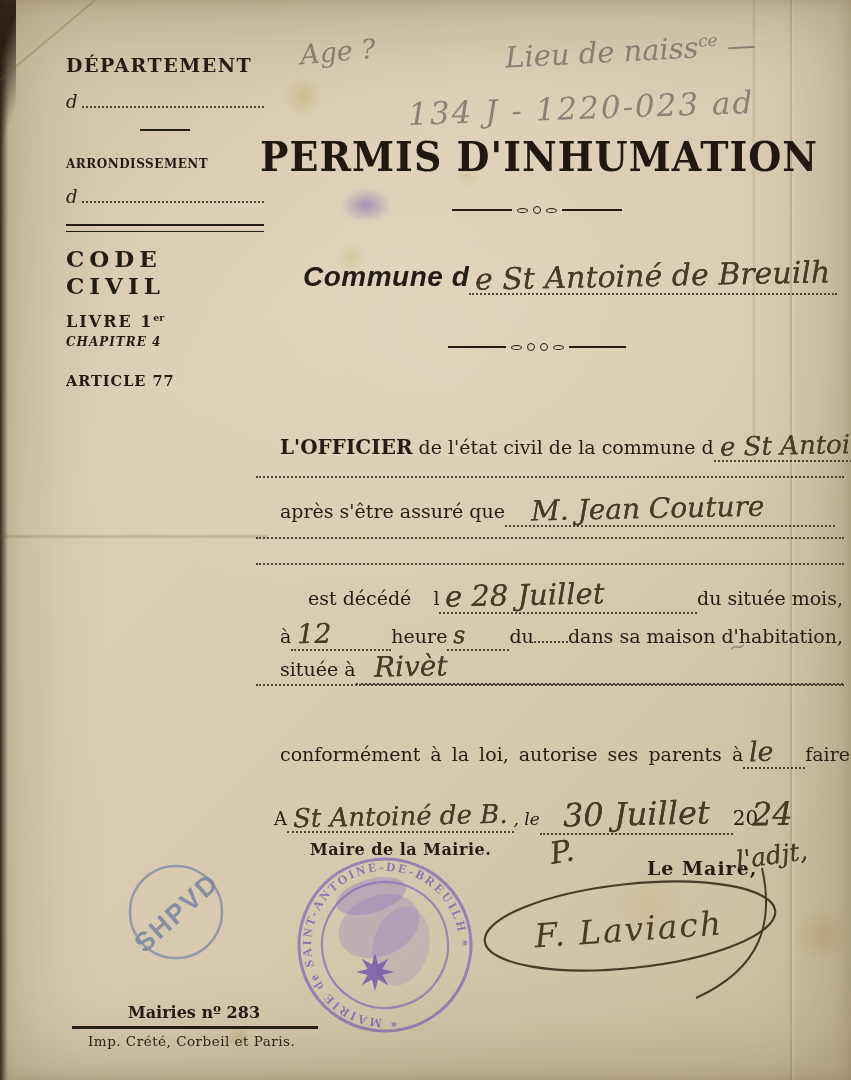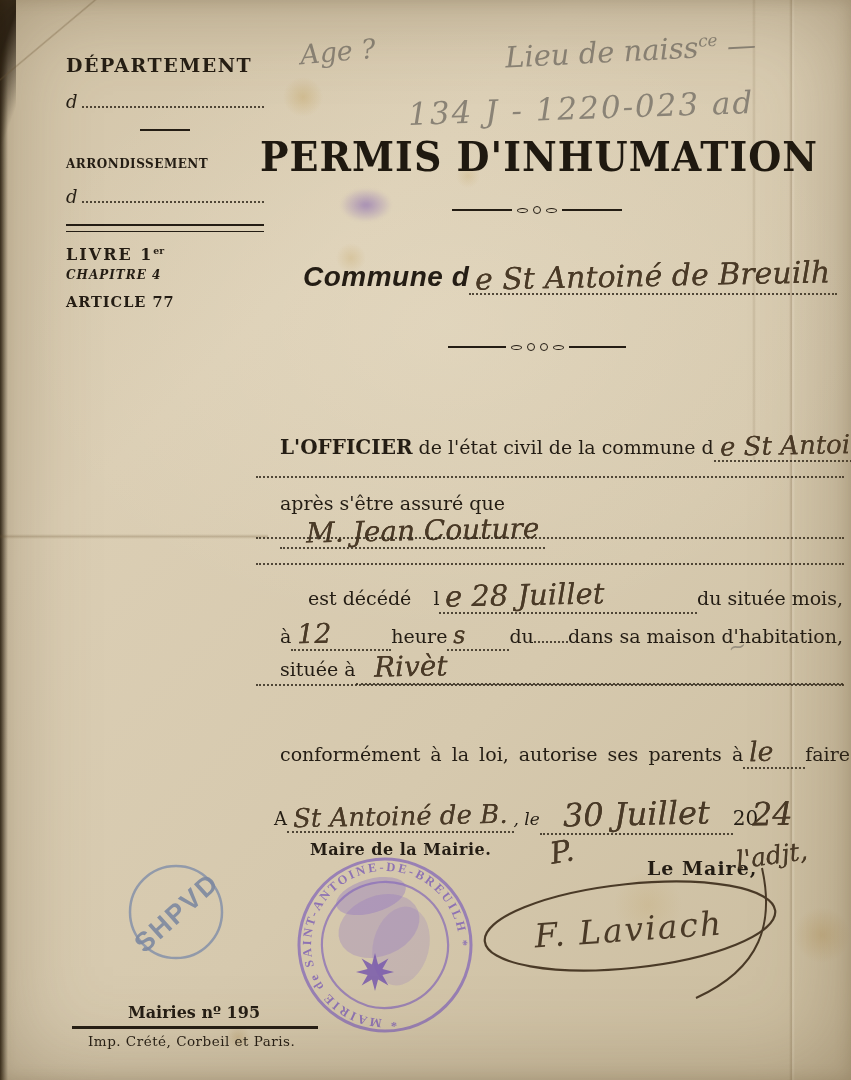--- a/index.html
+++ b/index.html
@@ -38,21 +38,21 @@
   .leftcol{position:absolute;left:66px;top:54px;width:198px;}
   .lc-dep{font-weight:bold;font-size:19px;letter-spacing:1.5px;}
   .lc-dline{display:flex;align-items:baseline;margin-top:15px;}
   .lc-dline .d{font-style:italic;font-size:18px;margin-right:4px;}
   .lc-shortrule{width:50px;height:0;border-top:2.5px solid #241d14;margin:17px auto 0;}
   .lc-arr{margin-top:26px;font-weight:bold;font-size:12px;letter-spacing:.5px;}
   .lc-dblrule{margin-top:17px;height:5px;border-top:2.5px solid #241d14;border-bottom:1.2px solid #241d14;}
   .lc-code{margin-top:13px;font-size:23px;letter-spacing:5px;font-weight:600;}
   .lc-livre{margin-top:13px;font-weight:bold;font-size:16px;letter-spacing:2px;}
   .lc-chap{margin-top:4px;font-weight:bold;font-style:italic;font-size:12px;letter-spacing:1px;}
-  .lc-art{margin-top:11px;font-weight:bold;font-size:14.5px;letter-spacing:1px;}
+  .lc-art{margin-top:23px;font-weight:bold;font-size:14.5px;letter-spacing:1px;}
 
   
   .pencil{position:absolute;font-family:"DejaVu Serif",serif;font-style:italic;color:#8a8376;}
   .p-age{left:300px;top:36px;font-size:27px;transform:rotate(-5deg);}
   .p-lieu{left:505px;top:34px;font-size:29px;transform:rotate(-3deg);}
   .p-ref{left:408px;top:90px;font-size:31px;letter-spacing:2px;transform:rotate(-2deg);}
   .p-scribble{left:728px;top:634px;font-size:22px;transform:rotate(-14deg);opacity:.8;}
 
   .title{position:absolute;left:258px;top:134px;width:562px;text-align:center;
     font-size:38px;font-weight:bold;letter-spacing:1px;color:#1f1910;transform:scaleY(1.1);}
@@ -77,21 +77,21 @@
   .grow{flex:1;}
   .dotline{position:absolute;left:256px;right:7px;height:0;border-bottom:2px dotted rgba(45,36,24,.8);}
 
   .commune-row{left:303px;top:258px;right:88px;}
   .commune-printed{font-family:"Liberation Sans",sans-serif;font-weight:bold;font-style:italic;
     font-size:28px;letter-spacing:.5px;}
   .ink-26{font-size:26px;} .ink-27{font-size:27px;} .ink-28{font-size:28px;}
   .ink-29{font-size:29px;} .ink-30{font-size:30px;} .ink-32{font-size:32px;}
 
   .r-officier{top:430px;left:280px;right:8px;}
-  .r-assure{top:492px;left:280px;right:16px;flex-direction:column;}
+  .r-assure{top:492px;left:280px;right:16px;}
   .r-decede{top:578px;left:280px;right:8px;margin-left:28px;}
   .r-heure{top:618px;left:280px;right:8px;}
   .r-situee{top:650px;left:280px;right:8px;}
   .r-inscription{top:700px;left:280px;right:8px;word-spacing:4px;}
   .r-conforme{top:736px;left:280px;word-spacing:4px;}
   .r-vingt{top:770px;left:280px;}
   .r-date{top:795px;left:274px;right:58px;}
   .rule1{top:476px;} .rule2{top:537px;} .rule3{top:563px;} .rule4{top:684px;}
 
   .seal-caption{position:absolute;left:310px;top:840px;font-weight:bold;font-size:16px;letter-spacing:.5px;}
@@ -126,20 +126,21 @@
       <span class="d">d</span>
       <span class="fill grow"></span>
     </div>
     <div class="lc-shortrule"></div>
     <div class="lc-arr">ARRONDISSEMENT</div>
     <div class="lc-dline">
       <span class="d">d</span>
       <span class="fill grow"></span>
     </div>
     <div class="lc-dblrule"></div>
+    <div class="lc-code">CODE CIVIL</div>
     <div class="lc-livre"><span>LIVRE 1</span><span class="sup">er</span></div>
     <div class="lc-chap">CHAPITRE 4</div>
     <div class="lc-art">ARTICLE 77</div>
   </div>
 
   <div class="pencil p-age">Age ?</div>
   <div class="pencil p-lieu"><span>Lieu de naiss</span><span class="sup">ce</span><span> —</span></div>
   <div class="pencil p-ref">134 J - 1220-023 ad</div>
   <div class="pencil p-scribble">~</div>
 
@@ -267,18 +268,18 @@
     <ellipse cx="96" cy="78" rx="42" ry="30" transform="rotate(-22 96 78)" fill="#8a6cc2" opacity=".30"></ellipse>
     <ellipse cx="118" cy="98" rx="28" ry="40" transform="rotate(14 118 98)" fill="#8a6cc2" opacity=".22"></ellipse>
     <polygon points="92,105 95.1,116.6 105.4,110.6 99.4,120.9 111,124 99.4,127.1 105.4,137.4 95.1,131.4 92,143 88.9,131.4 78.6,137.4 84.6,127.1 73,124 84.6,120.9 78.6,110.6 88.9,116.6" fill="#6a48ad" opacity=".8"></polygon>
   </svg>
 
   <svg class="svg-abs stamp-shpvd" width="118" height="108" viewBox="0 0 118 108">
     <circle cx="58" cy="52" r="46" fill="none" stroke="#7787a8" stroke-width="2.5" opacity=".8"></circle>
     <text x="58" y="62" text-anchor="middle" font-family="Liberation Sans, sans-serif" font-size="27" font-weight="600" letter-spacing="2" fill="#74829f" transform="rotate(-42 58 52)" opacity=".9">SHPVD</text>
   </svg>
 
-  <div class="f-mairies">Mairies nº 195</div>
+  <div class="f-mairies">Mairies nº 283</div>
   <div class="f-rule"></div>
   <div class="f-imp">Imp. Crété, Corbeil et Paris.</div>
 
   <div class="vignette"></div>
 </div>
 
 </body></html>

